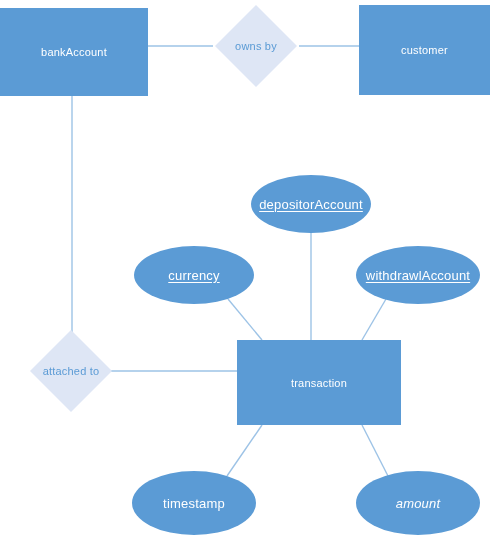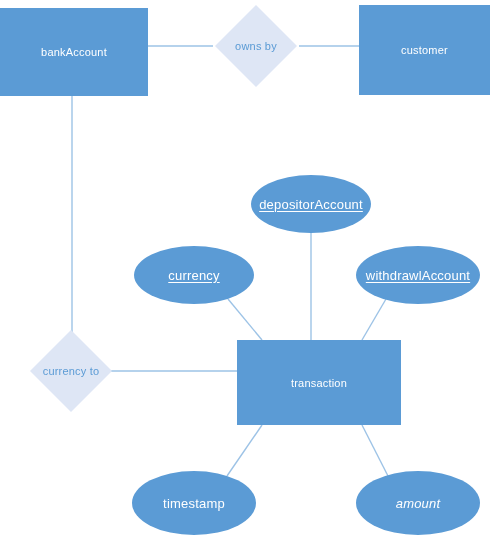--- a/index.html
+++ b/index.html
@@ -111,16 +111,16 @@
       </div>
       <div class="node attribute" style="left: 356px; top: 471px; width: 124px; height: 64px; font-style: italic;">
         <span class="label">amount</span>
       </div>
       <div class="node relationship" style="left: 227px; top: 17px; width: 58px; height: 58px;">
         <div class="diamond-shape"></div>
         <span class="label">owns by</span>
       </div>
       <div class="node relationship" style="left: 42px; top: 342px; width: 58px; height: 58px;">
         <div class="diamond-shape"></div>
-        <span class="label">currency to</span>
+        <span class="label">attached to</span>
       </div>
     </div>
 </div>
 
 </body></html>

